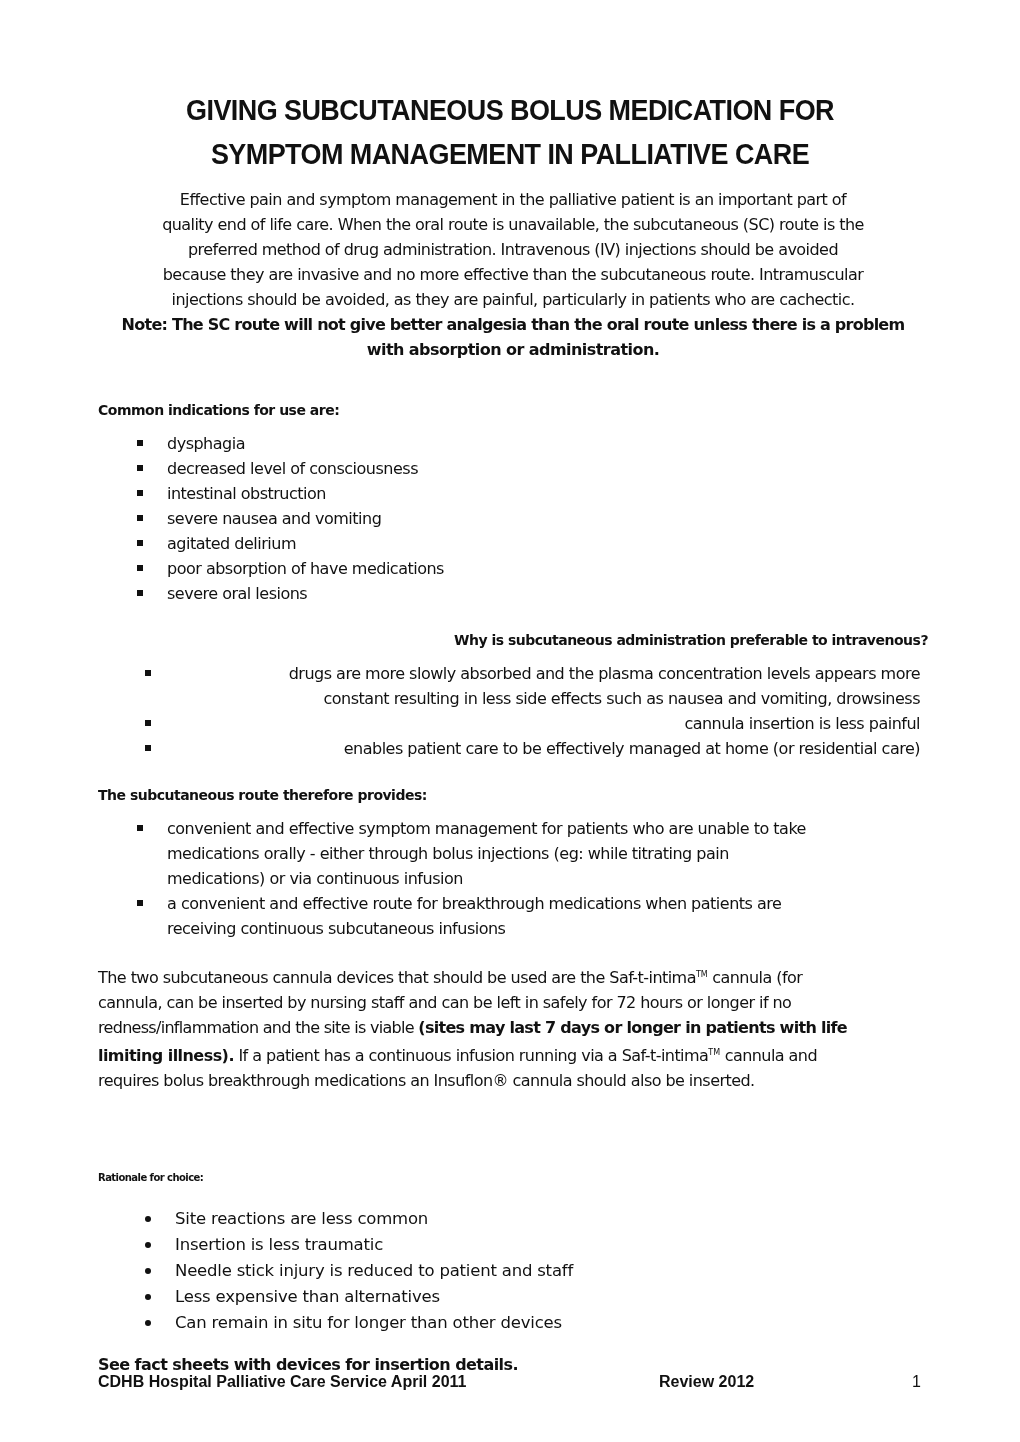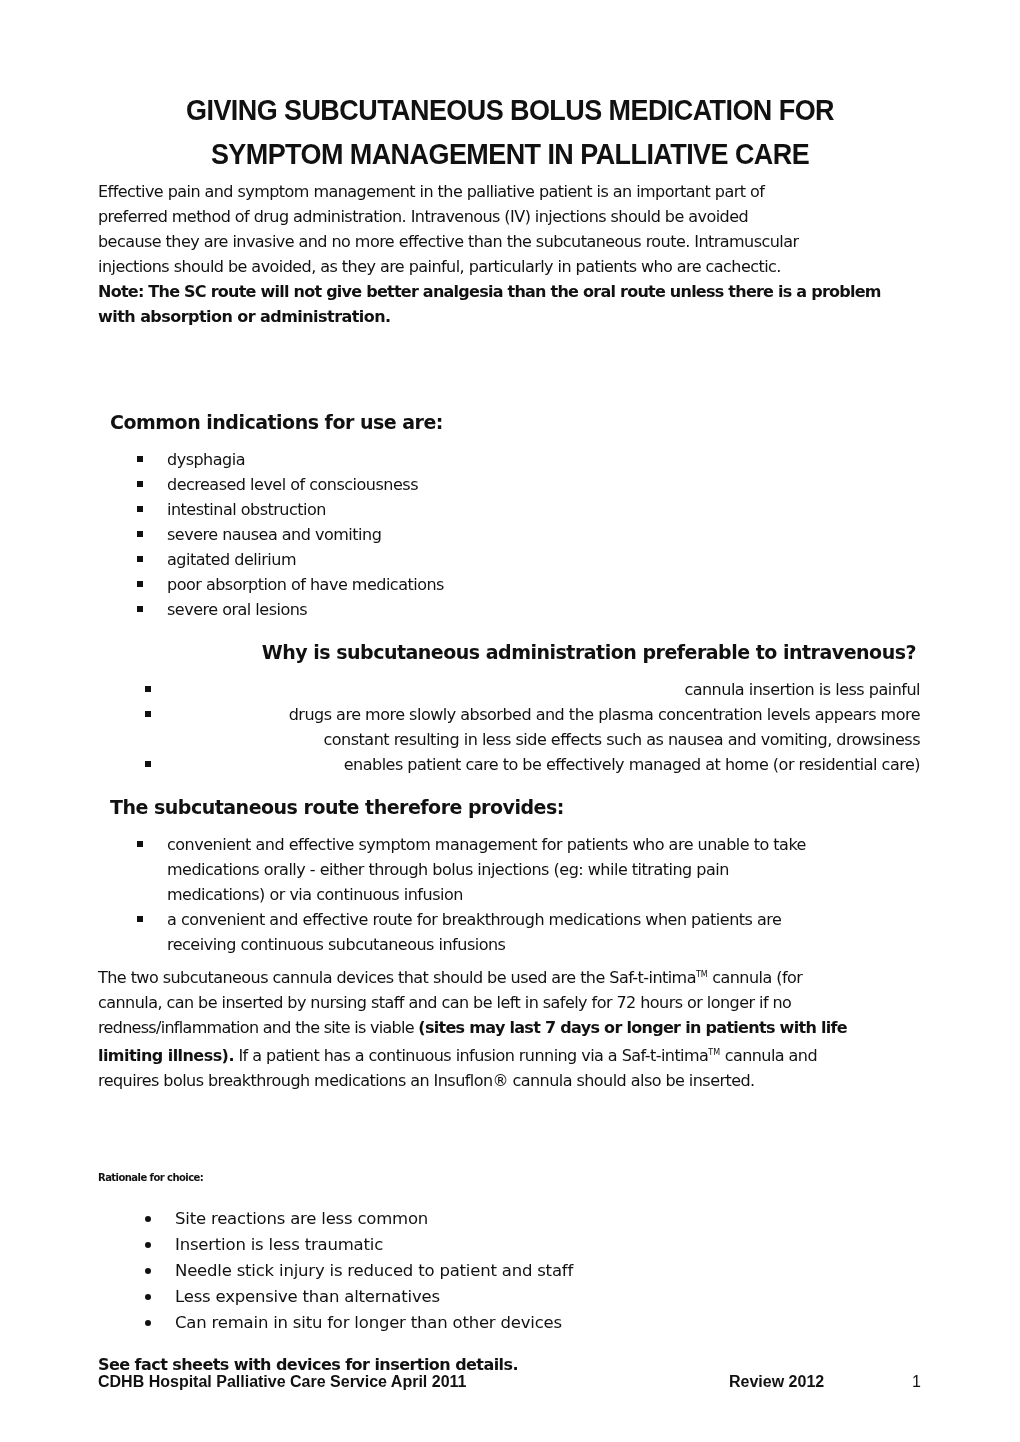--- a/index.html
+++ b/index.html
@@ -6,21 +6,21 @@
   body { width: 1020px; height: 1442px; position: relative; overflow: hidden; color: #111; }
   .page { position: absolute; left: 0; top: 0; width: 1020px; height: 1198px; padding-left: 32px; }
   .title {
     position: absolute; left: 0; width: 1020px; top: 88px; text-align: center;
     font-family: "Liberation Sans", sans-serif; font-weight: bold; font-size: 29px;
     line-height: 44px; letter-spacing: -0.6px; transform: scaleX(0.93); transform-origin: center;
   }
   .content { position: absolute; left: 98px; width: 830px; font-family: "DejaVu Sans", sans-serif; }
   .p { font-size: 16px; line-height: 25px; letter-spacing: -0.55px; word-spacing: 0px; margin: 0; }
   .bold { font-weight: bold; }
-  .h { font-size: 19px; font-weight: bold; line-height: 26px; letter-spacing: -0.5px; margin: 12px; }
+  .h { font-size: 14px; font-weight: bold; line-height: 26px; letter-spacing: -0.5px; margin: 0; }
   ul.sq { list-style: none; margin: 8px; padding: 0; }
   ul.sq li { position: relative; padding-left: 61px; font-size: 16px; line-height: 25px; letter-spacing: -0.5px; }
   ul.sq li .mk { position: absolute; left: 31px; top: 9px; width: 6px; height: 6px; background: #111; }
   ul.sq.wide li { padding-left: 67px; }
   ul.sq.wide li .mk { left: 39px; }
   ul.dot { list-style: none; margin: 16px; padding: 0; }
   ul.dot li { position: relative; padding-left: 61px; font-size: 16.5px; line-height: 26px; letter-spacing: -0.2px; }
   ul.dot li .mk { position: absolute; left: 31px; top: 10px; width: 6px; height: 6px; border-radius: 50%; background: #111; }
   sup.tm { font-size: 8px; vertical-align: 6px; letter-spacing: 0; }
   .footer { position: absolute; top: 1373px; font-family: "Liberation Sans", sans-serif; font-weight: bold; font-size: 16px; }
@@ -28,22 +28,23 @@
 </head>
 <body>
 
 <div class="page">
 
   <div class="title">
     <div>GIVING SUBCUTANEOUS BOLUS MEDICATION FOR</div>
     <div>SYMPTOM MANAGEMENT IN PALLIATIVE CARE</div>
   </div>
 
-  <div class="content" style="top:179px;">
+  <div class="content" style="top:187px;text-align:center;">
     <p class="p">Effective pain and symptom management in the palliative patient is an important part of</p>
+    <p class="p">quality end of life care.  When the oral route is unavailable, the subcutaneous (SC) route is the</p>
     <p class="p">preferred method of drug administration. Intravenous (IV) injections should be avoided</p>
     <p class="p">because they are invasive and no more effective than the subcutaneous route.  Intramuscular</p>
     <p class="p">injections should be avoided, as they are painful, particularly in patients who are cachectic.</p>
     <p class="p bold" style="letter-spacing:-0.75px;">Note: The SC route will not give better analgesia than the oral route unless there is a problem</p>
     <p class="p bold">with absorption or administration.</p>
   </div>
 
   <div class="content" style="top:397px;">
     <h2 class="h">Common indications for use are:</h2>
     <ul class="sq">
@@ -53,22 +54,22 @@
       <li><span class="mk"></span><span>severe nausea and vomiting</span></li>
       <li><span class="mk"></span><span>agitated delirium</span></li>
       <li><span class="mk"></span><span>poor absorption of have medications</span></li>
       <li><span class="mk"></span><span>severe oral lesions</span></li>
     </ul>
   </div>
 
   <div class="content" style="top:627px;text-align:right;">
     <h2 class="h">Why is subcutaneous administration preferable to intravenous?</h2>
     <ul class="sq wide">
+      <li><span class="mk"></span><span>drugs are more slowly absorbed and the plasma concentration levels appears more</span><br><span>constant resulting in less side effects such as nausea and vomiting, drowsiness</span></li>
       <li><span class="mk"></span><span>cannula insertion is less painful</span></li>
-      <li><span class="mk"></span><span>drugs are more slowly absorbed and the plasma concentration levels appears more</span><br><span>constant resulting in less side effects such as nausea and vomiting, drowsiness</span></li>
       <li><span class="mk"></span><span>enables patient care to be effectively managed at home (or residential care)</span></li>
     </ul>
   </div>
 
   <div class="content" style="top:782px;">
     <h2 class="h">The subcutaneous route therefore provides:</h2>
     <ul class="sq">
       <li><span class="mk"></span><span>convenient and effective symptom management for patients who are unable to take</span><br><span>medications orally -  either through bolus injections (eg: while titrating pain</span><br><span>medications) or via continuous infusion</span></li>
       <li><span class="mk"></span><span>a convenient and effective route for breakthrough medications when patients are</span><br><span>receiving continuous subcutaneous infusions</span></li>
     </ul>
@@ -88,16 +89,16 @@
       <li><span class="mk"></span><span>Site reactions are less common</span></li>
       <li><span class="mk"></span><span>Insertion is less traumatic</span></li>
       <li><span class="mk"></span><span>Needle stick injury is reduced to patient and staff</span></li>
       <li><span class="mk"></span><span>Less expensive than alternatives</span></li>
       <li><span class="mk"></span><span>Can remain in situ for longer than other devices</span></li>
     </ul>
     <p class="p bold" style="font-size:16px;">See fact sheets with devices for insertion details.</p>
   </div>
 
   <div class="footer" style="left:98px;">CDHB Hospital Palliative Care Service April 2011</div>
-  <div class="footer" style="left:729px;">Review 2012</div>
+  <div class="footer" style="left:659px;">Review 2012</div>
   <div class="footer" style="left:912px; font-weight:normal;">1</div>
 
 </div>
 
 </body></html>

